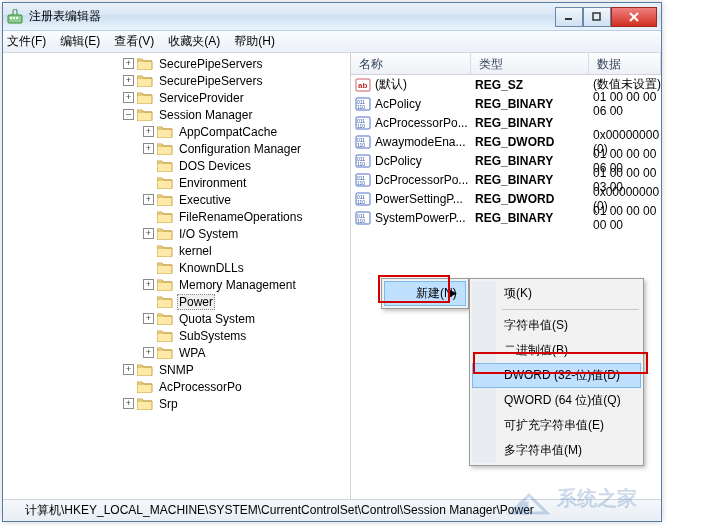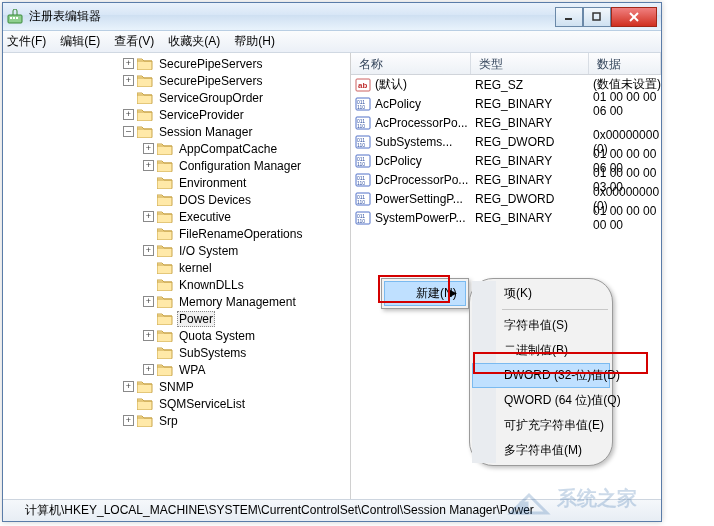--- a/index.html
+++ b/index.html
@@ -21,21 +21,21 @@
   .folder { width:16px; height:13px; margin-right:4px; }
   .lbl { padding:0 2px; }
   .lbl.sel { background:#f0f0f0; border:1px dotted #888; padding:0 1px; }
   .listpane { flex:1; display:flex; flex-direction:column; }
   .listhdr { height:22px; display:flex; background:linear-gradient(#fdfdfe,#edf1f6); border-bottom:1px solid #d0d4da; font-size:12px; }
   .listhdr div { border-right:1px solid #d8dde4; padding:3px 8px; color:#33445a; }
   .col-name{width:120px} .col-type{width:118px} .col-data{flex:1}
   .rows { font-size:12px; }
   .row { display:flex; height:19px; align-items:center; }
   .row .c1{width:120px; display:flex; align-items:center; padding-left:4px;} 
-  .row .c2{width:118px; padding-left:4px;} 
+  .row .c2{width:118px; padding-left:4px;font-weight:bold;} 
   .row .c3{flex:1; padding-left:4px;}
   .valicon { width:16px; height:16px; margin-right:4px; flex-shrink:0; }
   .statusbar { height:22px; border-top:1px solid #cdd5df; background:linear-gradient(#f5f8fb,#e7edf4); font-size:12px; padding:3px 22px; display:flex; align-items:center; }
   
   .ctxmenu { position:absolute; background:#f2f2f2; border:1px solid #9b9b9b; box-shadow:2px 2px 4px rgba(0,0,0,.25); font-size:12px; padding:2px; }
   .ctxmenu .iconbar { position:absolute; left:2px; top:2px; bottom:2px; width:24px; background:#e9ecf0; }
   .ctxmenu .mi { position:relative; padding:4px 28px 4px 32px; white-space:nowrap; }
   .ctxmenu .mi.hl { background:#bfe0ff; border:1px solid #7abaf0; padding:3px 27px 3px 31px; }
   .ctxmenu .mi .arrow { position:absolute; right:8px; top:5px; font-size:10px; }
   .ctxmenu .sep { height:1px; background:#c8c8c8; margin:3px 2px 3px 30px; }
@@ -102,29 +102,20 @@
             <span class="indent" style="width:120px"></span>
             <span class="expander">+</span>
             <svg class="folder" viewBox="0 0 16 13">
               <path d="M0 2 h5 l2 2 h8 v8 a1 1 0 0 1 -1 1 h-13 a1 1 0 0 1 -1 -1 z" fill="#ffe9a8" stroke="#c9a54a"></path>
               <path d="M0 4 h15" stroke="#c9a54a"></path>
             </svg>
             <span class="lbl">SecurePipeServers</span>
           </div>
           <div class="node">
             <span class="indent" style="width:120px"></span>
-            <span class="expander blank"></span>
-            <svg class="folder" viewBox="0 0 16 13">
-              <path d="M0 2 h5 l2 2 h8 v8 a1 1 0 0 1 -1 1 h-13 a1 1 0 0 1 -1 -1 z" fill="#ffe9a8" stroke="#c9a54a"></path>
-              <path d="M0 4 h15" stroke="#c9a54a"></path>
-            </svg>
-            <span class="lbl">ServiceGroupOrder</span>
-          </div>
-          <div class="node">
-            <span class="indent" style="width:120px"></span>
             <span class="expander">+</span>
             <svg class="folder" viewBox="0 0 16 13">
               <path d="M0 2 h5 l2 2 h8 v8 a1 1 0 0 1 -1 1 h-13 a1 1 0 0 1 -1 -1 z" fill="#ffe9a8" stroke="#c9a54a"></path>
               <path d="M0 4 h15" stroke="#c9a54a"></path>
             </svg>
             <span class="lbl">ServiceProvider</span>
           </div>
           <div class="node">
             <span class="indent" style="width:120px"></span>
             <span class="expander">–</span>
@@ -152,33 +143,33 @@
             </svg>
             <span class="lbl">Configuration Manager</span>
           </div>
           <div class="node">
             <span class="indent" style="width:140px"></span>
             <span class="expander blank"></span>
             <svg class="folder" viewBox="0 0 16 13">
               <path d="M0 2 h5 l2 2 h8 v8 a1 1 0 0 1 -1 1 h-13 a1 1 0 0 1 -1 -1 z" fill="#ffe9a8" stroke="#c9a54a"></path>
               <path d="M0 4 h15" stroke="#c9a54a"></path>
             </svg>
+            <span class="lbl">DOS Devices</span>
+          </div>
+          <div class="node">
+            <span class="indent" style="width:140px"></span>
+            <span class="expander blank"></span>
+            <svg class="folder" viewBox="0 0 16 13">
+              <path d="M0 2 h5 l2 2 h8 v8 a1 1 0 0 1 -1 1 h-13 a1 1 0 0 1 -1 -1 z" fill="#ffe9a8" stroke="#c9a54a"></path>
+              <path d="M0 4 h15" stroke="#c9a54a"></path>
+            </svg>
             <span class="lbl">Environment</span>
           </div>
           <div class="node">
             <span class="indent" style="width:140px"></span>
-            <span class="expander blank"></span>
-            <svg class="folder" viewBox="0 0 16 13">
-              <path d="M0 2 h5 l2 2 h8 v8 a1 1 0 0 1 -1 1 h-13 a1 1 0 0 1 -1 -1 z" fill="#ffe9a8" stroke="#c9a54a"></path>
-              <path d="M0 4 h15" stroke="#c9a54a"></path>
-            </svg>
-            <span class="lbl">DOS Devices</span>
-          </div>
-          <div class="node">
-            <span class="indent" style="width:140px"></span>
             <span class="expander">+</span>
             <svg class="folder" viewBox="0 0 16 13">
               <path d="M0 2 h5 l2 2 h8 v8 a1 1 0 0 1 -1 1 h-13 a1 1 0 0 1 -1 -1 z" fill="#ffe9a8" stroke="#c9a54a"></path>
               <path d="M0 4 h15" stroke="#c9a54a"></path>
             </svg>
             <span class="lbl">Executive</span>
           </div>
           <div class="node">
             <span class="indent" style="width:140px"></span>
             <span class="expander blank"></span>
@@ -269,21 +260,21 @@
             </svg>
             <span class="lbl">SNMP</span>
           </div>
           <div class="node">
             <span class="indent" style="width:120px"></span>
             <span class="expander blank"></span>
             <svg class="folder" viewBox="0 0 16 13">
               <path d="M0 2 h5 l2 2 h8 v8 a1 1 0 0 1 -1 1 h-13 a1 1 0 0 1 -1 -1 z" fill="#ffe9a8" stroke="#c9a54a"></path>
               <path d="M0 4 h15" stroke="#c9a54a"></path>
             </svg>
-            <span class="lbl">SQMServiceList</span>
+            <span class="lbl">AcProcessorPo</span>
           </div>
           <div class="node">
             <span class="indent" style="width:120px"></span>
             <span class="expander">+</span>
             <svg class="folder" viewBox="0 0 16 13">
               <path d="M0 2 h5 l2 2 h8 v8 a1 1 0 0 1 -1 1 h-13 a1 1 0 0 1 -1 -1 z" fill="#ffe9a8" stroke="#c9a54a"></path>
               <path d="M0 4 h15" stroke="#c9a54a"></path>
             </svg>
             <span class="lbl">Srp</span>
           </div>
@@ -331,21 +322,21 @@
             <div class="c2">REG_BINARY</div>
             <div class="c3"></div>
           </div>
           <div class="row">
             <div class="c1">
               <svg class="valicon" viewBox="0 0 16 16">
                 <rect x="1" y="2" width="14" height="12" rx="1" fill="#fff" stroke="#5070c8"></rect>
                 <text x="2" y="8" font-size="5" fill="#3050a0">011</text>
                 <text x="2" y="13" font-size="5" fill="#3050a0">110</text>
               </svg>
-              <span>SubSystems...</span>
+              <span>AwaymodeEna...</span>
             </div>
             <div class="c2">REG_DWORD</div>
             <div class="c3">0x00000000 (0)</div>
           </div>
           <div class="row">
             <div class="c1">
               <svg class="valicon" viewBox="0 0 16 16">
                 <rect x="1" y="2" width="14" height="12" rx="1" fill="#fff" stroke="#5070c8"></rect>
                 <text x="2" y="8" font-size="5" fill="#3050a0">011</text>
                 <text x="2" y="13" font-size="5" fill="#3050a0">110</text>
@@ -400,21 +391,21 @@
   </div>
 
   <div class="ctxmenu" style="left:378px; top:275px; width:88px;">
     <div class="iconbar"></div>
     <div class="mi hl">
       <span>新建(N)</span>
       <span class="arrow">▶</span>
     </div>
   </div>
 
-  <div class="ctxmenu" id="submenu" style="left:466px; top:275px; width:144px;border-radius:24px;">
+  <div class="ctxmenu" id="submenu" style="left:466px; top:275px; width:175px;">
     <div class="iconbar"></div>
   <div class="mi">项(K)</div>
       <div class="sep"></div>
       <div class="mi">字符串值(S)</div>
       <div class="mi">二进制值(B)</div>
       <div class="mi hl">DWORD (32-位)值(D)</div>
       <div class="mi">QWORD (64 位)值(Q)</div>
       <div class="mi">可扩充字符串值(E)</div>
       <div class="mi">多字符串值(M)</div>
     </div>

